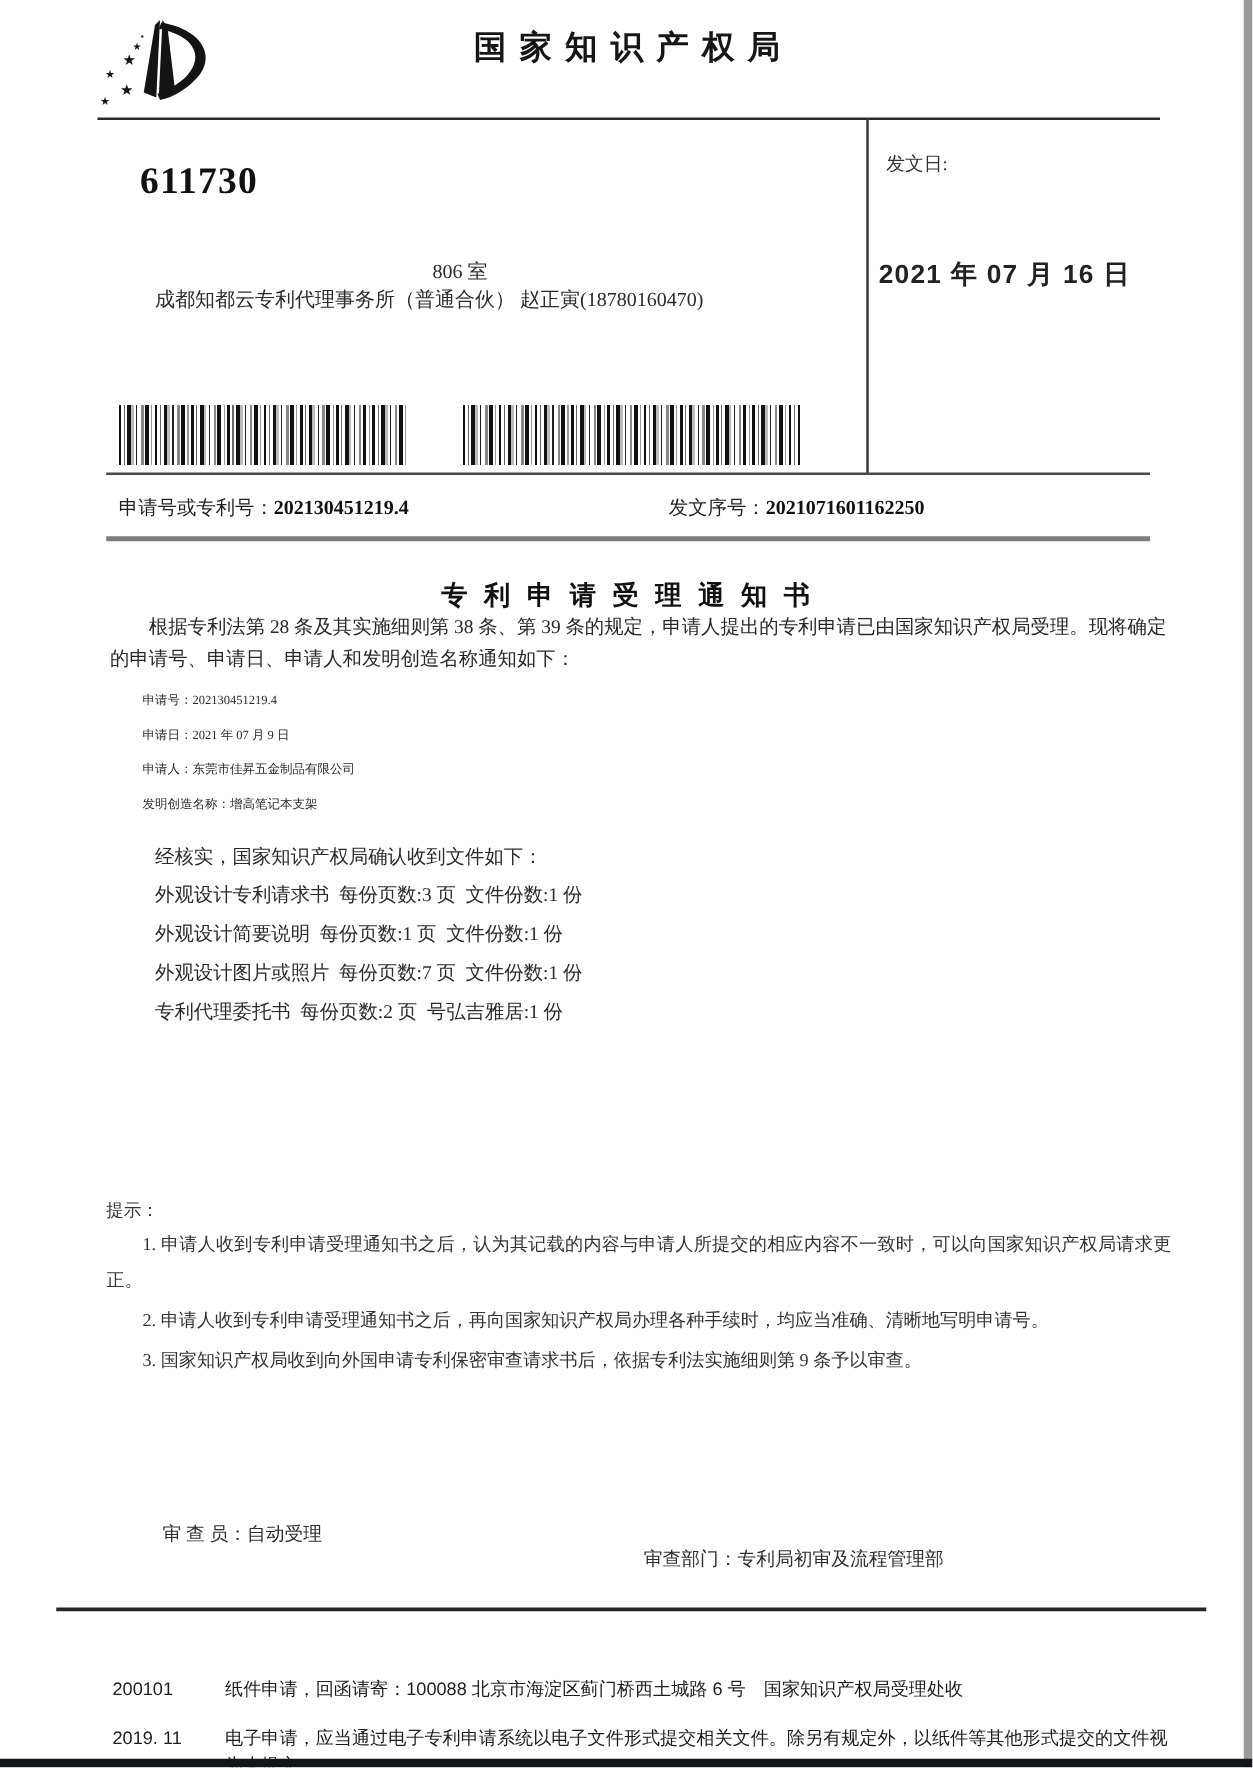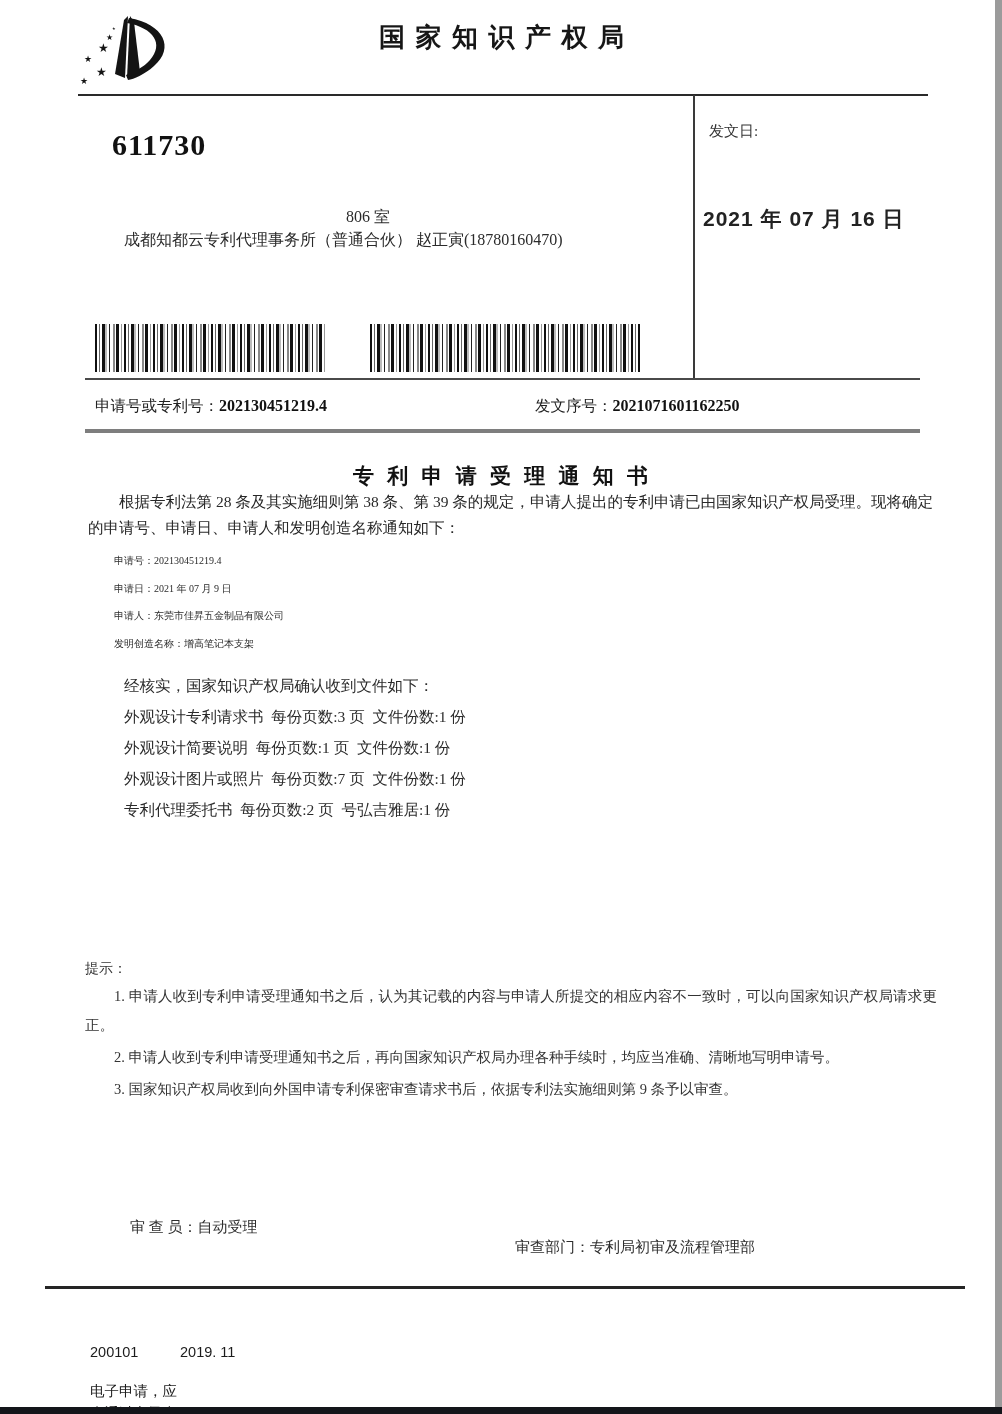--- a/index.html
+++ b/index.html
@@ -148,19 +148,20 @@
   <div class="abs examiner">
     <span>审 查 员：</span><span>自动受理</span>
   </div>
   <div class="abs dept">
     <span>审查部门：</span><span>专利局初审及流程管理部</span>
   </div>
 
   <div class="abs footer-rule"></div>
   <div class="abs footer">
     <div>200101</div>
+    <div>纸件申请，回函请寄：100088  北京市海淀区蓟门桥西土城路 6 号　国家知识产权局受理处收</div>
     <div>2019. 11</div>
     <div>电子申请，应当通过电子专利申请系统以电子文件形式提交相关文件。除另有规定外，以纸件等其他形式提交的文件视为未提交。</div>
   </div>
 
   <div class="abs edge-right"></div>
   <div class="abs edge-bottom"></div>
 </div>
 
 </body></html>

